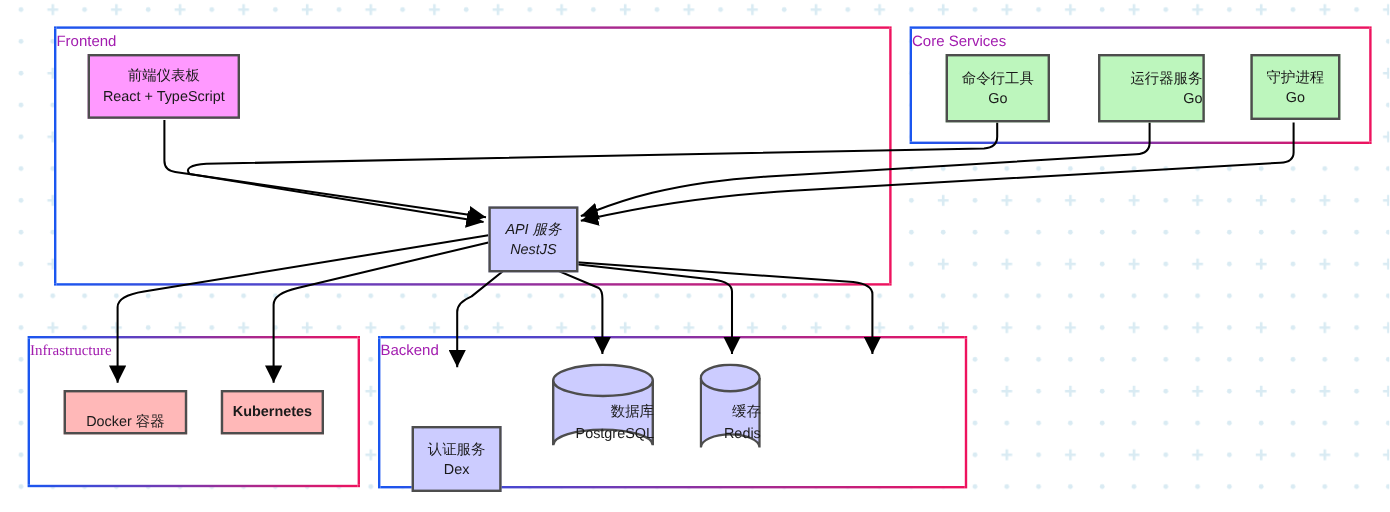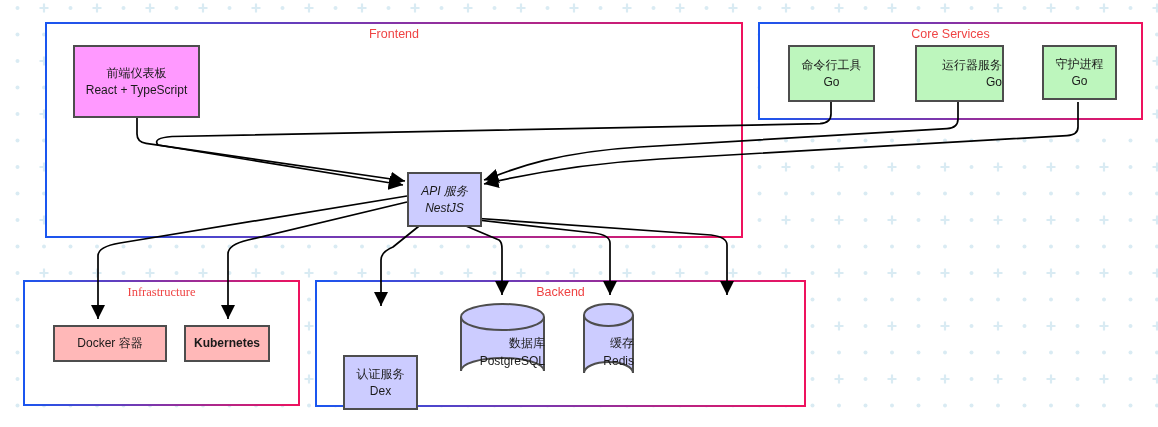--- a/index.html
+++ b/index.html
@@ -9,22 +9,22 @@
     font-family:"Liberation Sans", sans-serif;
   }
   #bg{position:absolute;left:0;top:0;z-index:0;}
   .container-box{
     position:absolute; background:#ffffff; z-index:1;
     border:2px solid;
     border-image:linear-gradient(90deg,#1a56f0,#ee125e) 1;
     box-sizing:border-box;
   }
   .container-label{
-    position:absolute; top:3px; left:0; right:0; text-align:center;
-    font-size:12.5px; color:#ef4444; white-space:nowrap;
+    position:absolute; top:3px; left:0; right:0; 
+    font-size:12.5px; color:#a21caf; white-space:nowrap;
   }
   #edges{position:absolute;left:0;top:0;z-index:2;}
   .node{
     position:absolute; z-index:3; box-sizing:border-box;
     border:2px solid #4d4d4d;
     display:flex; flex-direction:column; align-items:center; justify-content:center;
     font-size:12px; line-height:17px; color:#1a1a1a; text-align:center; white-space:nowrap;
   }
   .fill-pink{background:#ff99ff;}
   .fill-green{background:#bdf6bd;}
@@ -83,21 +83,21 @@
       <path marker-end="url(#arrow)" d="M1078,102 L1078,127 Q1078,135 1067,135.6 L660,159 C560,165 498,181 484,184"></path>
       <path marker-end="url(#arrow)" d="M407,196 L120,243 Q98,246.5 98,256 L98,319"></path>
       <path marker-end="url(#arrow)" d="M407,202 L248,240 Q228,244.5 228,254 L228,319"></path>
       <path marker-end="url(#arrow)" d="M429,218 L393,247 Q381,252 381,260 L381,306"></path>
       <path marker-end="url(#arrow)" d="M447,218 L499,240 Q502,242 502,249 L502,295"></path>
       <path marker-end="url(#arrow)" d="M460,218 L594,233 Q610,235 610,243 L610,295"></path>
       <path marker-end="url(#arrow)" d="M472,218 L711,235 Q727,237 727,245 L727,295"></path>
     </g>
   </svg>
 
-  <div class="node fill-pink" style="left:73px;top:45px;width:127px;height:73px;">
+  <div class="node fill-pink" style="left:73px;top:45px;width:127px;height:54px;">
     <span>前端仪表板</span>
     <span>React + TypeScript</span>
   </div>
 
   <div class="node fill-green" style="left:788px;top:45px;width:87px;height:57px;">
     <span>命令行工具</span>
     <span>Go</span>
   </div>
 
   <div class="node fill-green" style="left:915px;top:45px;width:89px;height:57px;align-items:flex-end;">
@@ -108,21 +108,21 @@
   <div class="node fill-green" style="left:1042px;top:45px;width:75px;height:55px;">
     <span>守护进程</span>
     <span>Go</span>
   </div>
 
   <div class="node fill-lav" style="left:407px;top:172px;width:75px;height:55px;font-style:italic;">
     <span>API 服务</span>
     <span>NestJS</span>
   </div>
 
-  <div class="node fill-salmon" style="left:53px;top:325px;width:114px;height:37px;">
+  <div class="node fill-salmon" style="left:53px;top:325px;width:103px;height:37px;justify-content:flex-end;">
     <span>Docker 容器</span>
   </div>
 
   <div class="node fill-salmon" style="left:184px;top:325px;width:86px;height:37px;font-weight:bold;">
     <span>Kubernetes</span>
   </div>
 
   <div class="node fill-lav" style="left:343px;top:315px;width:75px;height:55px;margin-top:40px;">
     <span>认证服务</span>
     <span>Dex</span>

